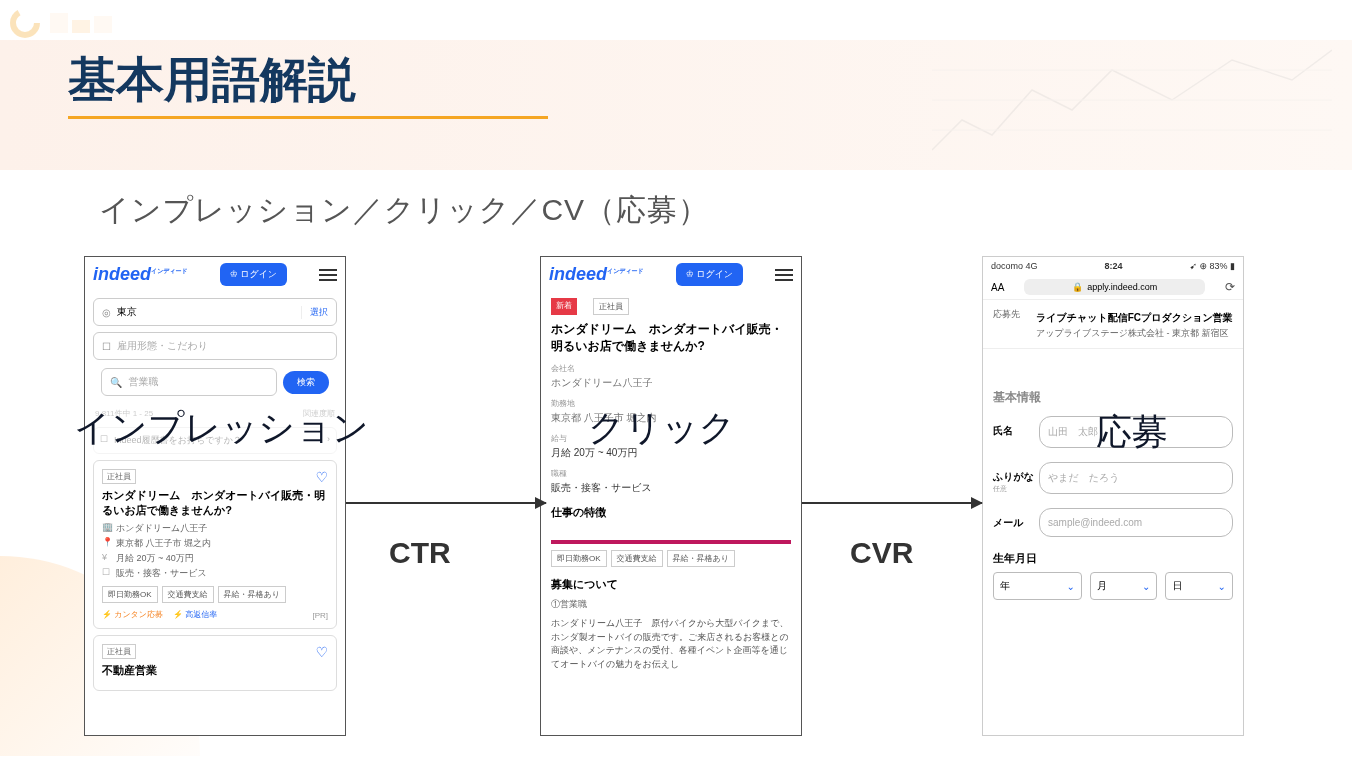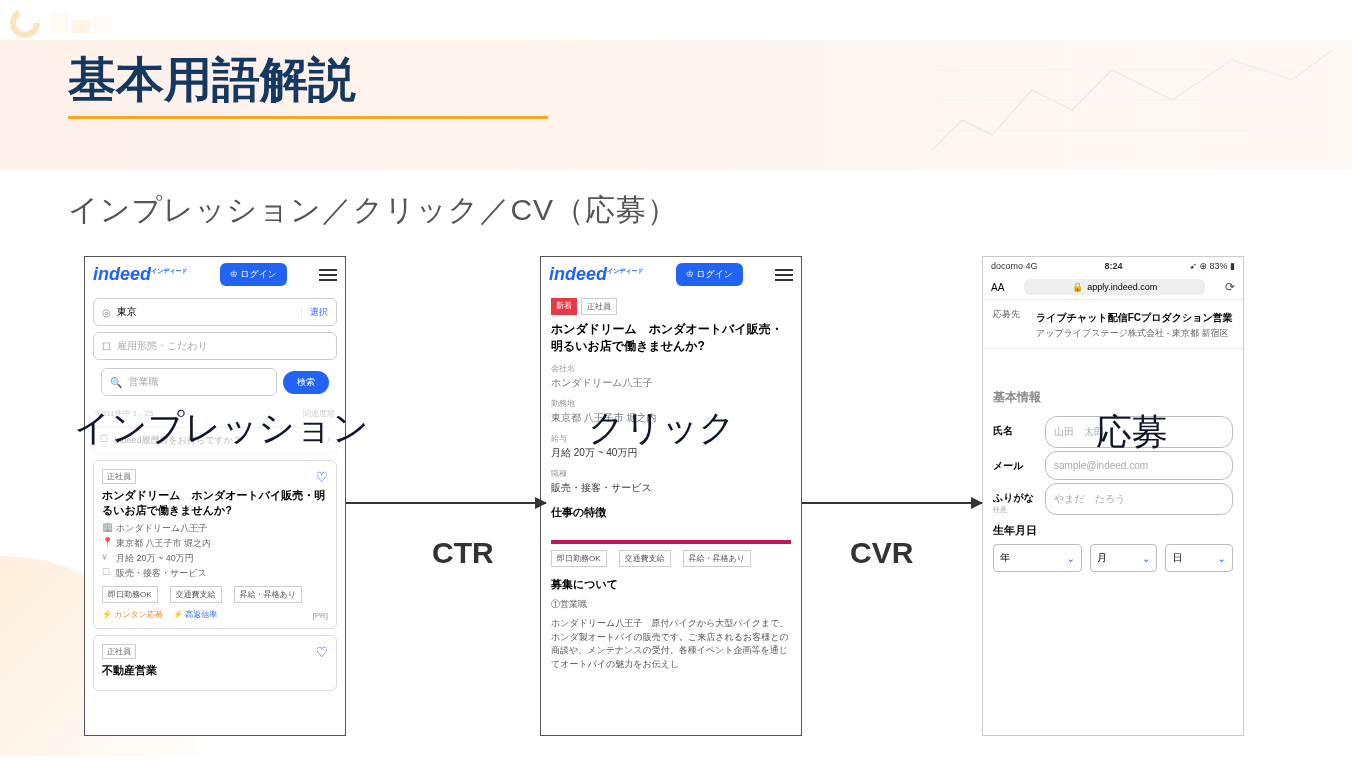--- a/index.html
+++ b/index.html
@@ -2,36 +2,36 @@
 <html><head>
 <meta charset="utf-8">
 <style>
 * { box-sizing: border-box; margin: 0; padding: 0; font-family: 'Hiragino Sans', 'Yu Gothic', Meiryo, sans-serif; }
 body { width: 1352px; height: 760px; background: #fff; position: relative; overflow: hidden; }
 .bg-strip { position: absolute; height: 130px; width: 100%; background: linear-gradient(90deg, #fdf1ea 0%, #fef8f4 100%); top: 40px; z-index: 0; }
 .bg-chart { position: absolute; right: 20px; top: 40px; width: 400px; height: 130px; opacity: 0.2; z-index: 0; }
 .bg-pie { position: absolute; left: 10px; top: 8px; width: 120px; height: 30px; opacity: 0.3; z-index: 0; }
 .title { position: relative; z-index: 1; color: #14385f; font-size: 48px; font-weight: 700; padding: 48px 0 6px 68px; display: inline-block; }
 .title-underline { position: absolute; left: 68px; top: 116px; width: 480px; height: 3px; background: #F5A623; z-index: 1; }
-.subtitle { position: relative; z-index: 1; color: #555; font-size: 30px; font-weight: 300; padding: 72px 0 0 68px; letter-spacing: 1px; }
+.subtitle { position: relative; z-index: 1; color: #555; font-size: 30px; font-weight: 300; padding: 72px 0 0 99px; letter-spacing: 1px; }
 .diagram { position: absolute; top: 256px; left: 0; width: 100%; height: 500px; }
 .phone { position: absolute; width: 262px; height: 480px; background: #fff; border: 1px solid #555; overflow: hidden; font-size: 10px; }
 .phone1 { left: 84px; top: 0; }
 .phone2 { left: 540px; top: 0; }
 .phone3 { left: 982px; top: 0; border: 1px solid #ccc; }
 .overlay-label { position: absolute; font-size: 36px; font-weight: 500; color: #0f172a; z-index: 10; }
 .ov1 { left: 74px; top: 148px; }
 .ov2 { left: 588px; top: 148px; }
 .ov3 { left: 1096px; top: 152px; }
 .arrow { position: absolute; top: 246px; width: 200px; height: 2px; background: #333; }
 .arrow::after { content: ''; position: absolute; right: -1px; top: -5px; border-left: 12px solid #333; border-top: 6px solid transparent; border-bottom: 6px solid transparent; }
 .arrow1 { left: 346px; }
 .arrow2 { left: 802px; width: 180px; }
 .metric { position: absolute; top: 280px; font-size: 30px; font-weight: 700; color: #333; }
-.met1 { left: 432px; }
+.met1 { left: 389px; }
 .met2 { left: 850px; }
 .corner-accent { position: absolute; bottom: 0; left: 0; width: 200px; height: 200px; border-radius: 0 200px 0 0; background: linear-gradient(135deg, rgba(255,200,140,0.3), rgba(255,230,210,0.1)); z-index: -1; }
 
 
 .p-header { display: flex; align-items: center; padding: 6px 8px; justify-content: space-between; }
 .logo { color: #2164f3; font-size: 18px; font-weight: 700; font-style: italic; }
 .logo sup { font-size: 6px; color: #2164f3; font-style: normal; }
 .login-btn { background: #2164f3; color: #fff; font-size: 9px; padding: 5px 10px; border-radius: 6px; }
 .burger { width: 18px; display: flex; flex-direction: column; gap: 3px; }
 .burger span { height: 2px; background: #333; }
@@ -40,29 +40,29 @@
 .select-btn { margin-left: auto; font-size: 9px; color: #2164f3; border-left: 1px solid #eee; padding-left: 8px; }
 .search-main { background: #2164f3; color: #fff; margin-left: auto; padding: 5px 14px; border-radius: 14px; font-size: 9px; text-align: right; }
 .meta-row { padding: 4px 10px; font-size: 8px; color: #999; display: flex; justify-content: space-between; opacity: 0.5; }
 .resume-prompt { margin: 4px 8px; border: 1px solid #eee; border-radius: 6px; padding: 6px; font-size: 9px; color: #888; display: flex; gap: 6px; opacity: 0.6; }
 .job-card { margin: 6px 8px; border: 1px solid #ddd; border-radius: 6px; padding: 8px; position: relative; }
 .heart { position: absolute; right: 8px; top: 8px; color: #2164f3; font-size: 14px; }
 .emp-tag { display: inline-block; border: 1px solid #ccc; padding: 1px 4px; font-size: 8px; color: #666; margin-bottom: 4px; }
 .job-title { font-weight: 700; font-size: 11px; margin-bottom: 4px; }
 .job-line { font-size: 9px; color: #666; margin: 2px 0; display: flex; gap: 4px; }
 .job-line .i { width: 10px; color: #aaa; }
-.tags { display: flex; gap: 12px; flex-wrap: wrap; margin-top: 6px; }
+.tags { display: flex; gap: 4px; flex-wrap: wrap; margin-top: 6px; }
 .tag { border: 1px solid #ccc; padding: 2px 5px; font-size: 8px; color: #555; }
 .features { display: flex; gap: 10px; margin-top: 6px; font-size: 8px; }
 .feat-orange { color: #f58220; }
 .feat-blue { color: #2164f3; }
 .pr { position: absolute; right: 8px; bottom: 8px; font-size: 8px; color: #999; }
 
 
-.badges { margin: 6px 10px; display: flex; gap: 4px; }
+.badges { margin: 6px 10px; display: flex; gap: 16px; }
 .badge-new { background: #e63946; color: #fff; font-size: 8px; padding: 2px 5px; }
 .badge-emp { border: 1px solid #ccc; font-size: 8px; padding: 2px 5px; color: #555; }
 .p2-title { font-weight: 700; font-size: 12px; margin: 6px 10px; }
 .sec-label { font-size: 8px; color: #999; margin: 8px 10px 2px; }
 .sec-val { font-size: 10px; color: #333; margin: 0 10px; opacity: 0.7; }
 .sec-head { font-weight: 700; font-size: 11px; margin: 10px 10px 6px; border-bottom: 4px solid #be185d; padding-bottom: 20px; }
 .sub-head { font-weight: 700; font-size: 11px; margin: 10px 10px 6px; }
 .recruit-note { font-size: 9px; color: #666; margin: 4px 10px; }
 .desc { font-size: 9px; color: #555; margin: 6px 10px; line-height: 1.5; }
 
@@ -70,21 +70,21 @@
 .status-bar { display: flex; justify-content: space-between; padding: 4px 8px; font-size: 9px; color: #333; }
 .url-bar { display: flex; align-items: center; gap: 20px; padding: 4px 8px; background: #fff; border-bottom: 1px solid #eee; }
 .url-pill { background: #eee; border-radius: 6px; padding: 3px 8px; font-size: 9px; flex: 1; text-align: center; display: flex; justify-content: center; gap: 4px; align-items: center; }
 .refresh { font-size: 12px; color: #555; }
 .apply-header { padding: 8px 10px; border-bottom: 1px solid #eee; }
 .apply-label { font-size: 9px; color: #666; }
 .apply-title { font-size: 10px; font-weight: 700; margin-top: 3px; }
 .apply-sub { font-size: 9px; color: #666; margin-top: 2px; }
 .form-sec { padding: 8px 10px; }
 .form-head { font-size: 12px; font-weight: 700; color: #888; margin-bottom: 10px; margin-top: 32px; }
-.form-row { display: flex; align-items: flex-start; gap: 8px; margin-bottom: 3px; }
+.form-row { display: flex; align-items: flex-start; gap: 2px; margin-bottom: 14px; }
 .form-label { width: 44px; font-size: 10px; font-weight: 700; padding-top: 8px; }
 .form-label small { display: block; font-weight: 400; font-size: 7px; color: #999; }
 .form-input { flex: 1; border: 1px solid #bbb; border-radius: 12px; padding: 8px; font-size: 10px; color: #aaa; background: #fff; }
 .bday-head { font-size: 11px; font-weight: 700; margin: 8px 0 6px; }
 .bday-row { display: flex; gap: 8px; }
 .bday-sel { flex: 1; border: 1px solid #bbb; border-radius: 4px; padding: 6px; font-size: 10px; display: flex; justify-content: space-between; align-items: center; }
 .bday-sel .chev { color: #2164f3; font-size: 10px; }
 </style>
 </head>
 <body>
@@ -242,26 +242,26 @@
         </div>
       </div>
     </div>
     <div class="form-sec">
       <div class="form-head">基本情報</div>
       <div class="form-row">
         <div class="form-label">氏名</div>
         <div class="form-input">山田　太郎</div>
       </div>
       <div class="form-row">
+        <div class="form-label"><span>ふりがな</span><small>任意</small></div>
+        <div class="form-input">やまだ　たろう</div>
+      </div>
+      <div class="form-row">
         <div class="form-label">メール</div>
         <div class="form-input">sample@indeed.com</div>
-      </div>
-      <div class="form-row">
-        <div class="form-label"><span>ふりがな</span><small>任意</small></div>
-        <div class="form-input">やまだ　たろう</div>
       </div>
       <div class="bday-head">生年月日</div>
       <div class="bday-row">
         <div class="bday-sel" style="flex:1.4">
             <span>年</span>
             <span class="chev">⌄</span>
           </div>
         <div class="bday-sel">
             <span>月</span>
             <span class="chev">⌄</span>

